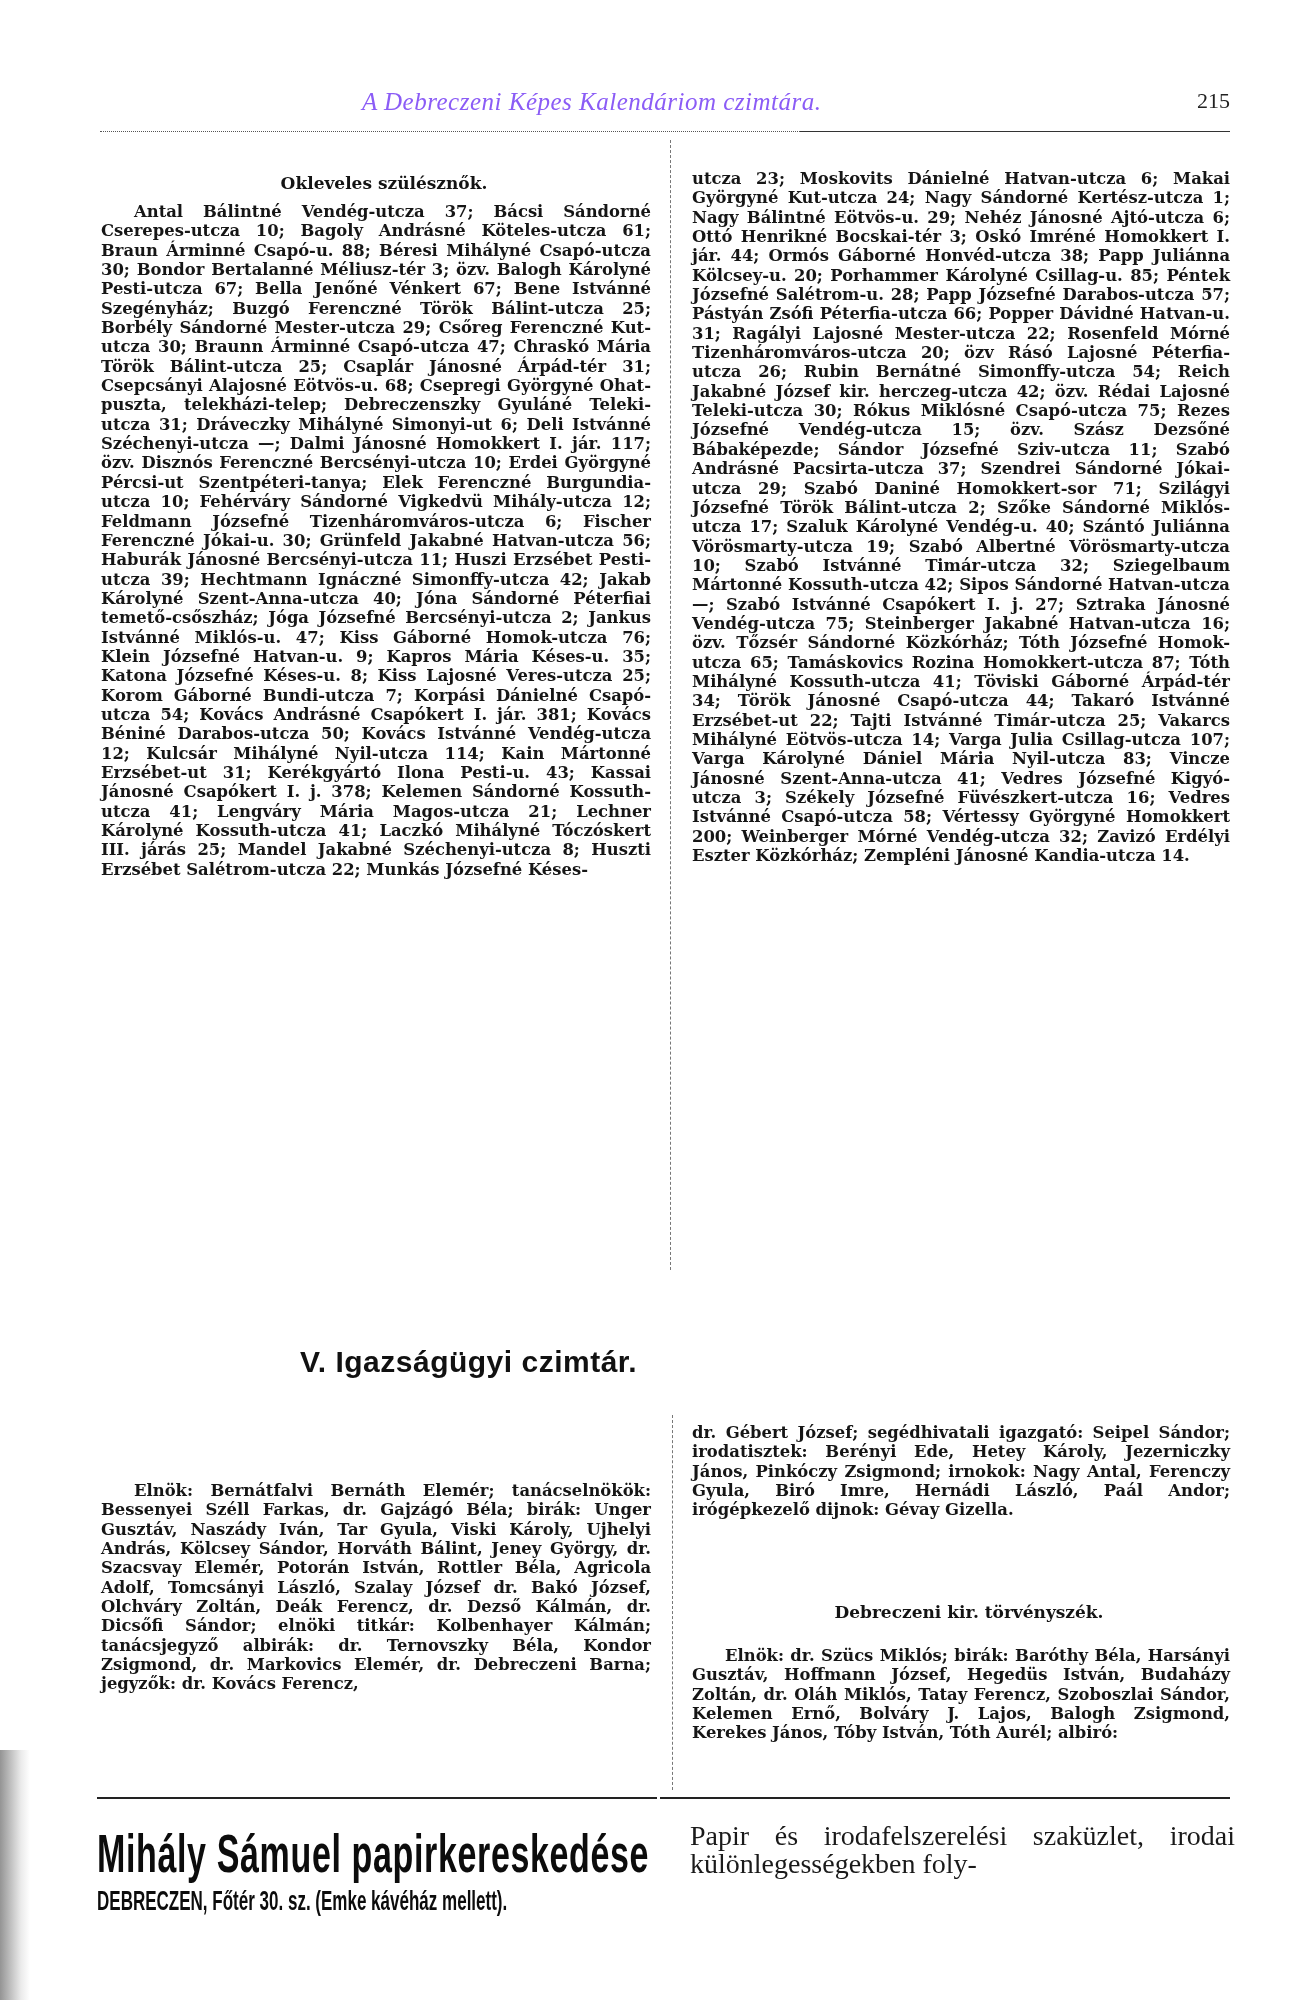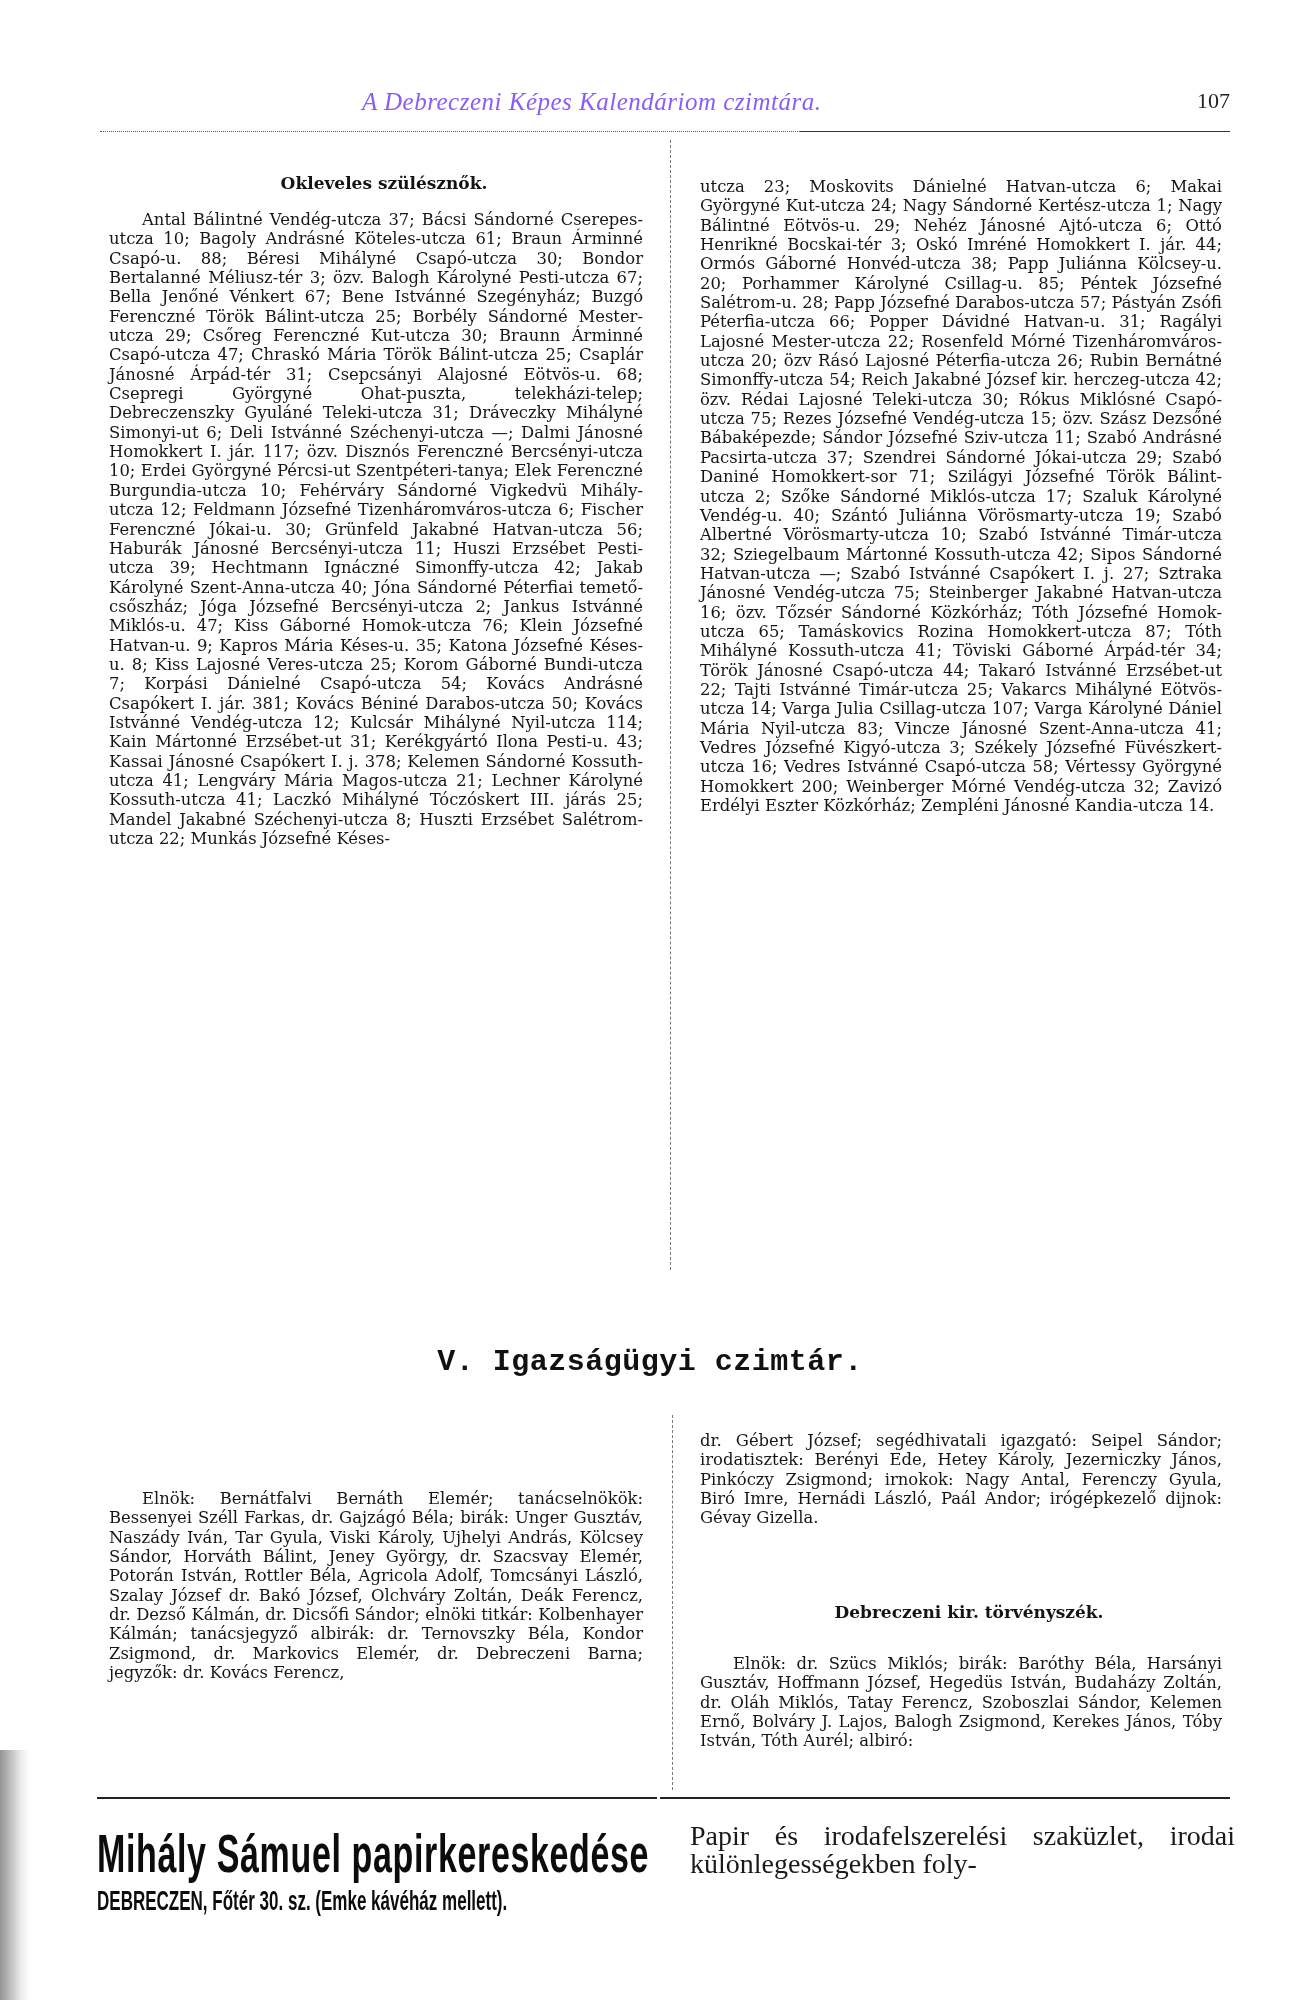--- a/index.html
+++ b/index.html
@@ -5,34 +5,34 @@
   html, body { margin: 0; padding: 0; background: #ffffff; }
   body { width: 1305px; height: 2000px; position: relative; overflow: hidden; color: #141414; font-family: "DejaVu Serif", serif; }
   .page { position: absolute; left: 0; top: 0; width: 1305px; height: 2000px; }
   .running-head { position: absolute; left: 100px; top: 88px; width: 1130px; height: 40px; }
   .running-title { position: absolute; left: 262px; top: 0; font-family: "Liberation Serif", serif; font-style: italic; font-size: 25px; letter-spacing: 0.5px; color: #8b5cf6; }
   .page-number { position: absolute; right: 0; top: 0; font-family: "Liberation Serif", serif; font-size: 22px; color: #222; }
   .head-rule { position: absolute; left: 0; top: 43px; width: 1130px; border-top: 1px dotted #555; }
   .head-rule.solid { left: 700px; width: 430px; border-top: 1.5px solid #333; }
 
   .col { position: absolute; font-family: "DejaVu Serif", serif; font-size: 16.4px; line-height: 19.35px; text-align: justify; color: #161616; }
-  .col p { margin: 12px; text-indent: 0; }
+  .col p { margin: 4px; text-indent: 0; font-weight: bold; }
   .col p.indent { text-indent: 33px; }
   .col-left-top { left: 97px; top: 198px; width: 558px; }
   .col-right-top { left: 688px; top: 165px; width: 546px; }
   .col-left-bottom { left: 97px; top: 1477px; width: 558px; }
   .col-right-bottom { left: 688px; top: 1419px; width: 546px; }
 
   .section-heading { font-family: "DejaVu Serif", serif; font-weight: bold; font-size: 17px; text-align: center; margin: 8px; }
   .h-okleveles { position: absolute; left: 97px; top: 165px; width: 558px; }
   .h-itelotabla { position: absolute; left: 97px; top: 1424px; width: 558px; }
   .h-torvenyszek { position: absolute; left: 688px; top: 1594px; width: 546px; }
   .col-right-bottom2 { left: 688px; top: 1642px; width: 546px; }
 
-  .chapter-title { position: absolute; left: 300px; top: 1345px; width: 700px; text-align: center; font-family: Liberation Mono, monospace; font-weight: bold; font-size: 30px; letter-spacing: 0.5px; color: #111; }
+  .chapter-title { position: absolute; left: 300px; top: 1345px; width: 700px; font-family: Liberation Sans, sans-serif; font-weight: bold; font-size: 30px; letter-spacing: 0.5px; color: #111; }
 
   .col-divider-top { position: absolute; left: 670px; top: 140px; height: 1130px; border-left: 1px dashed #777; }
   .col-divider-bottom { position: absolute; left: 672px; top: 1415px; height: 375px; border-left: 1px dashed #777; }
 
   .footer-rule { position: absolute; top: 1797px; border-top: 2px solid #222; }
   .footer-rule.left { left: 97px; width: 560px; }
   .footer-rule.right { left: 660px; width: 570px; }
 
   .ad { position: absolute; left: 97px; top: 1822px; width: 1140px; height: 120px; }
   .ad-name { position: absolute; left: 0; top: 0; font-family: "Liberation Sans", sans-serif; font-weight: bold; font-size: 54px; transform: scaleX(0.63); transform-origin: left top; white-space: nowrap; letter-spacing: 1px; color: #0c0c0c; }
@@ -42,21 +42,21 @@
 
   .scan-edge { position: absolute; left: 0; top: 1750px; width: 30px; height: 250px; background: linear-gradient(to right, rgba(60,60,60,0.55), rgba(120,120,120,0.15) 70%, rgba(255,255,255,0)); }
 </style>
 </head>
 <body>
 
 <div class="page">
 
   <div class="running-head">
     <span class="running-title">A Debreczeni Képes Kalendáriom czimtára.</span>
-    <span class="page-number">107</span>
+    <span class="page-number">215</span>
     <div class="head-rule"></div>
     <div class="head-rule solid"></div>
   </div>
 
   <div class="col-divider-top"></div>
 
   <h3 class="section-heading h-okleveles">Okleveles szülésznők.</h3>
   <div class="col col-left-top">
     <p class="indent">Antal Bálintné Vendég-utcza 37; Bácsi Sándorné Cserepes-utcza 10; Bagoly Andrásné Köteles-utcza 61; Braun Árminné Csapó-u. 88; Béresi Mihályné Csapó-utcza 30; Bondor Bertalanné Méliusz-tér 3; özv. Balogh Károlyné Pesti-utcza 67; Bella Jenőné Vénkert 67; Bene Istvánné Szegényház; Buzgó Ferenczné Török Bálint-utcza 25; Borbély Sándorné Mester-utcza 29; Csőreg Ferenczné Kut-utcza 30; Braunn Árminné Csapó-utcza 47; Chraskó Mária Török Bálint-utcza 25; Csaplár Jánosné Árpád-tér 31; Csepcsányi Alajosné Eötvös-u. 68; Csepregi Györgyné Ohat-puszta, telekházi-telep; Debreczenszky Gyuláné Teleki-utcza 31; Dráveczky Mihályné Simonyi-ut 6; Deli Istvánné Széchenyi-utcza —; Dalmi Jánosné Homokkert I. jár. 117; özv. Disznós Ferenczné Bercsényi-utcza 10; Erdei Györgyné Pércsi-ut Szentpéteri-tanya; Elek Ferenczné Burgundia-utcza 10; Fehérváry Sándorné Vigkedvü Mihály-utcza 12; Feldmann Józsefné Tizenháromváros-utcza 6; Fischer Ferenczné Jókai-u. 30; Grünfeld Jakabné Hatvan-utcza 56; Haburák Jánosné Bercsényi-utcza 11; Huszi Erzsébet Pesti-utcza 39; Hechtmann Ignáczné Simonffy-utcza 42; Jakab Károlyné Szent-Anna-utcza 40; Jóna Sándorné Péterfiai temető-csőszház; Jóga Józsefné Bercsényi-utcza 2; Jankus Istvánné Miklós-u. 47; Kiss Gáborné Homok-utcza 76; Klein Józsefné Hatvan-u. 9; Kapros Mária Késes-u. 35; Katona Józsefné Késes-u. 8; Kiss Lajosné Veres-utcza 25; Korom Gáborné Bundi-utcza 7; Korpási Dánielné Csapó-utcza 54; Kovács Andrásné Csapókert I. jár. 381; Kovács Béniné Darabos-utcza 50; Kovács Istvánné Vendég-utcza 12; Kulcsár Mihályné Nyil-utcza 114; Kain Mártonné Erzsébet-ut 31; Kerékgyártó Ilona Pesti-u. 43; Kassai Jánosné Csapókert I. j. 378; Kelemen Sándorné Kossuth-utcza 41; Lengváry Mária Magos-utcza 21; Lechner Károlyné Kossuth-utcza 41; Laczkó Mihályné Tóczóskert III. járás 25; Mandel Jakabné Széchenyi-utcza 8; Huszti Erzsébet Salétrom-utcza 22; Munkás Józsefné Késes-</p>
   </div>

